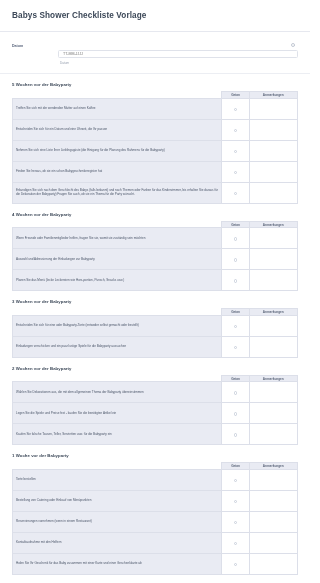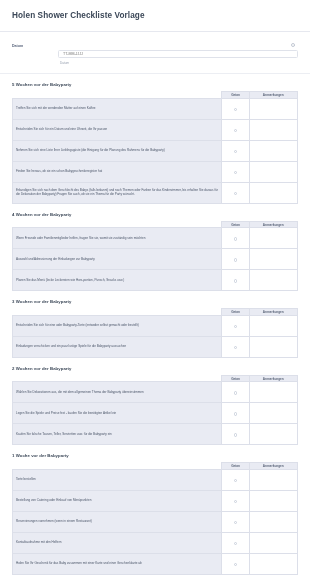--- a/index.html
+++ b/index.html
@@ -147,21 +147,21 @@
     background: #fff;
     vertical-align: middle;
   }
 </style>
 </head>
 <body>
 
 <div class="page">
 
   <div class="form-header">
-    <div class="form-title">Holen Shower Checkliste Vorlage</div>
+    <div class="form-title">Babys Shower Checkliste Vorlage</div>
   </div>
 
   <div class="date-block">
     <div class="date-label">Datum</div>
     <div class="date-field-wrap">
       <div class="date-field-inner">
         <input class="date-input" type="text" placeholder="TT-MM-JJJJ" style="">
         <span class="cal-icon"></span>
       </div>
       <div class="date-help">Datum</div>

